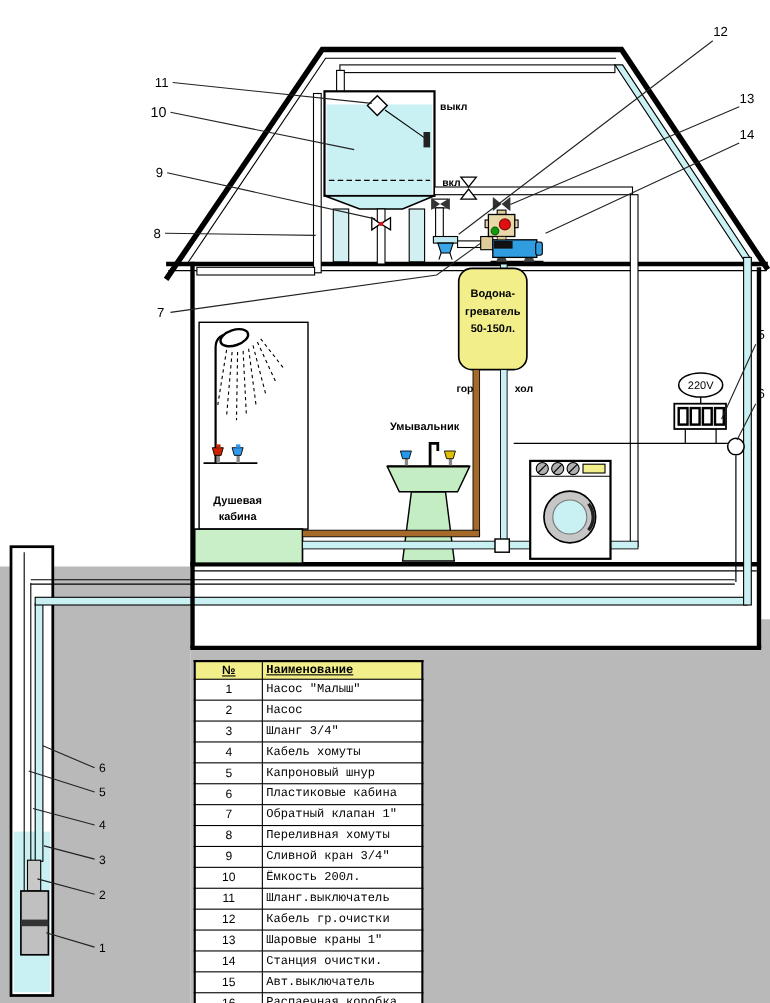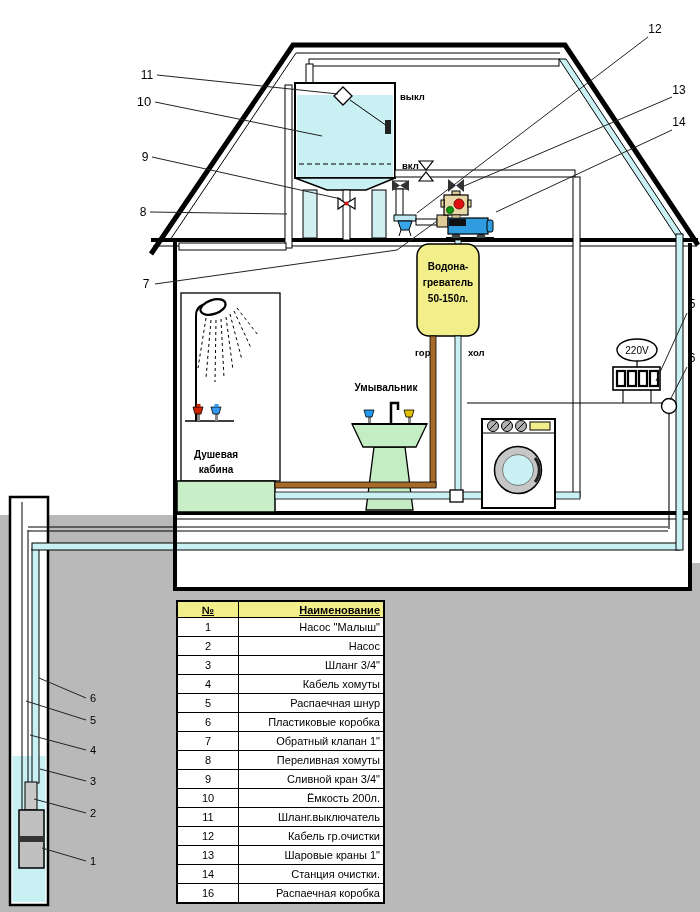--- a/index.html
+++ b/index.html
@@ -16,21 +16,21 @@
   .cpipe{fill:#c9f0f2;stroke:#000;stroke-width:1;}
   .hpipe{fill:#a5692a;stroke:#000;stroke-width:0.8;}
   .struct{stroke:#000;fill:none;}
   #parts-table{position:absolute;left:176px;top:600px;border-collapse:collapse;
     background:#fff;font-size:11px;color:#000;}
   #parts-table td,#parts-table th{border:1px solid #000;height:18px;padding:0 3px;
     white-space:nowrap;overflow:hidden;}
   #parts-table{border:2px solid #000;}
   #parts-table th{background:#f2ee8a;font-weight:bold;text-decoration:underline;height:15px;}
   .col-num{width:54px;text-align:center;}
-  .col-name{width:138px;text-align:right;}
+  .col-name{width:138px;text-align:left;font-family:Liberation Mono, monospace;}
 </style>
 </head>
 <body>
 
 <div id="stage">
 <svg id="art" width="700" height="912" viewBox="0 0 700 912">
 
   <g>
     <rect x="0" y="515" width="173" height="397" fill="#b9b9b9"></rect>
     <rect x="173" y="591" width="527" height="321" fill="#b9b9b9"></rect>
@@ -298,25 +298,25 @@
     <tr>
           <td class="col-num">3</td>
           <td class="col-name">Шланг 3/4"</td>
         </tr>
     <tr>
           <td class="col-num">4</td>
           <td class="col-name">Кабель хомуты</td>
         </tr>
     <tr>
           <td class="col-num">5</td>
-          <td class="col-name">Распаечная шнур</td>
+          <td class="col-name">Капроновый шнур</td>
         </tr>
     <tr>
           <td class="col-num">6</td>
-          <td class="col-name">Пластиковые коробка</td>
+          <td class="col-name">Пластиковые кабина</td>
         </tr>
     <tr>
           <td class="col-num">7</td>
           <td class="col-name">Обратный клапан 1"</td>
         </tr>
     <tr>
           <td class="col-num">8</td>
           <td class="col-name">Переливная хомуты</td>
         </tr>
     <tr>
@@ -335,20 +335,24 @@
           <td class="col-num">12</td>
           <td class="col-name">Кабель гр.очистки</td>
         </tr>
     <tr>
           <td class="col-num">13</td>
           <td class="col-name">Шаровые краны 1"</td>
         </tr>
     <tr>
           <td class="col-num">14</td>
           <td class="col-name">Станция очистки.</td>
+        </tr>
+    <tr>
+          <td class="col-num">15</td>
+          <td class="col-name">Авт.выключатель</td>
         </tr>
     <tr>
           <td class="col-num">16</td>
           <td class="col-name">Распаечная коробка</td>
         </tr>
   </tbody>
 </table>
 </div>
 
 </body></html>

